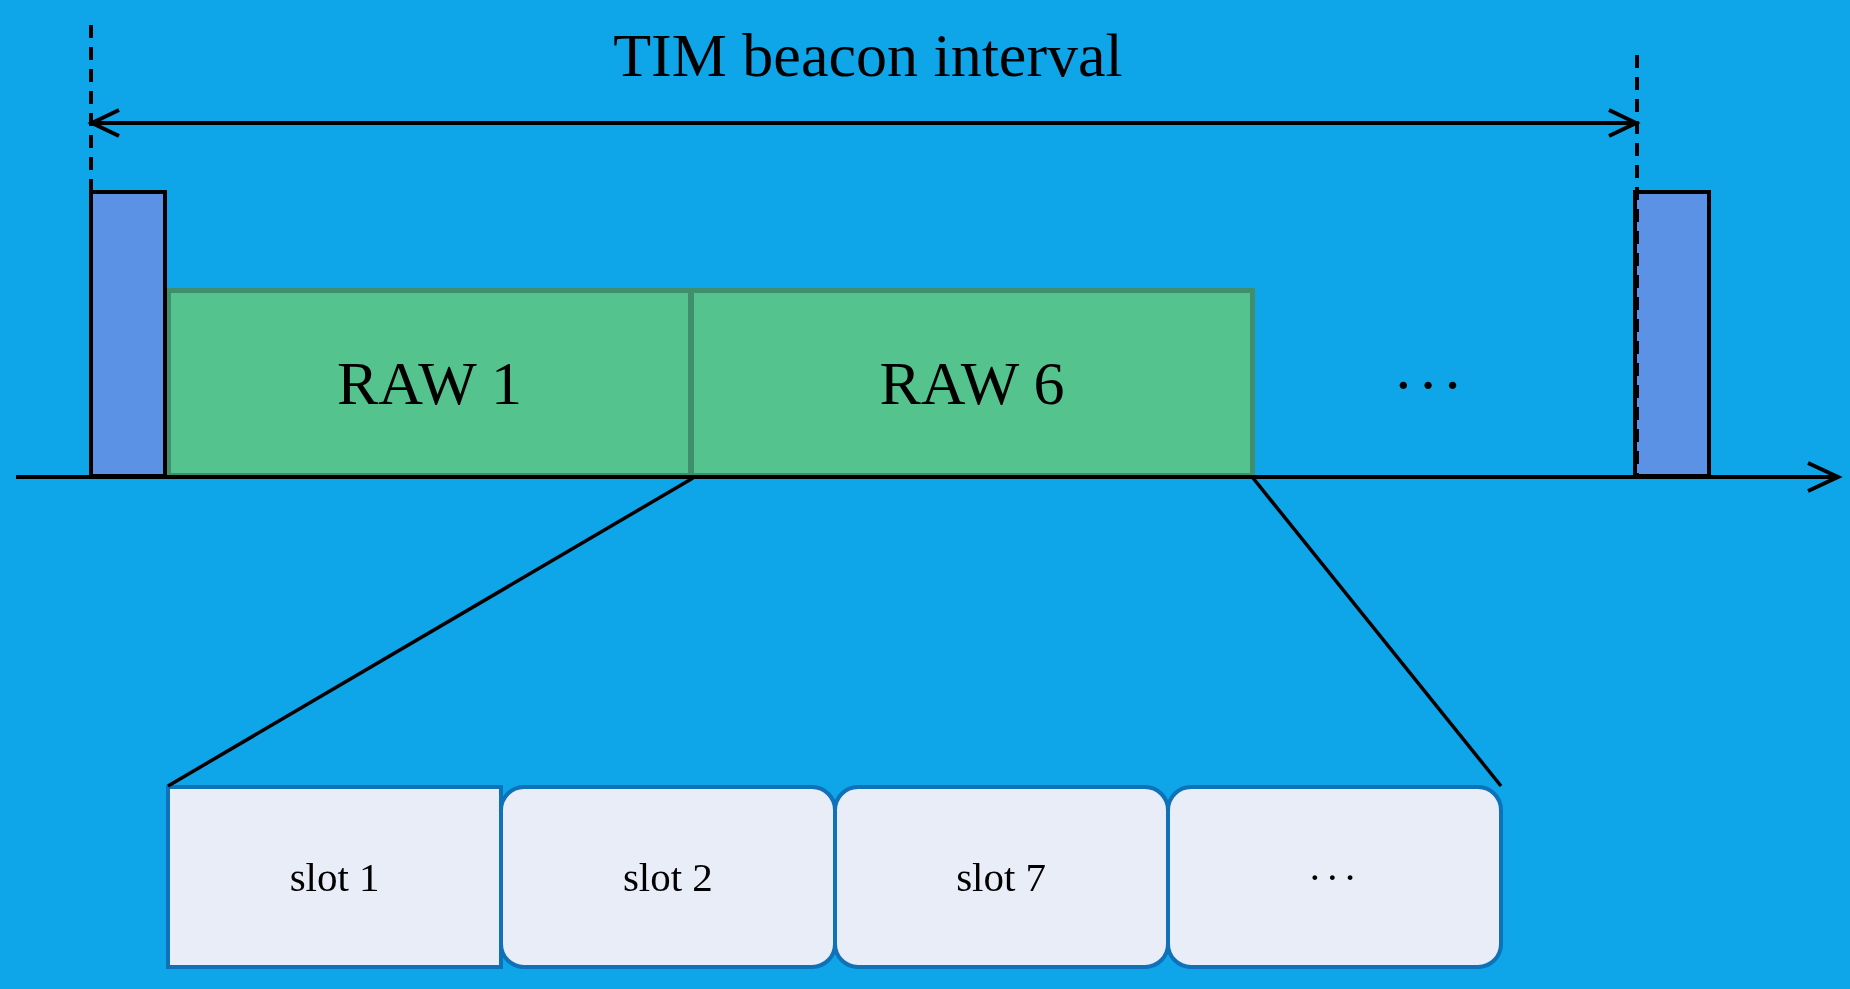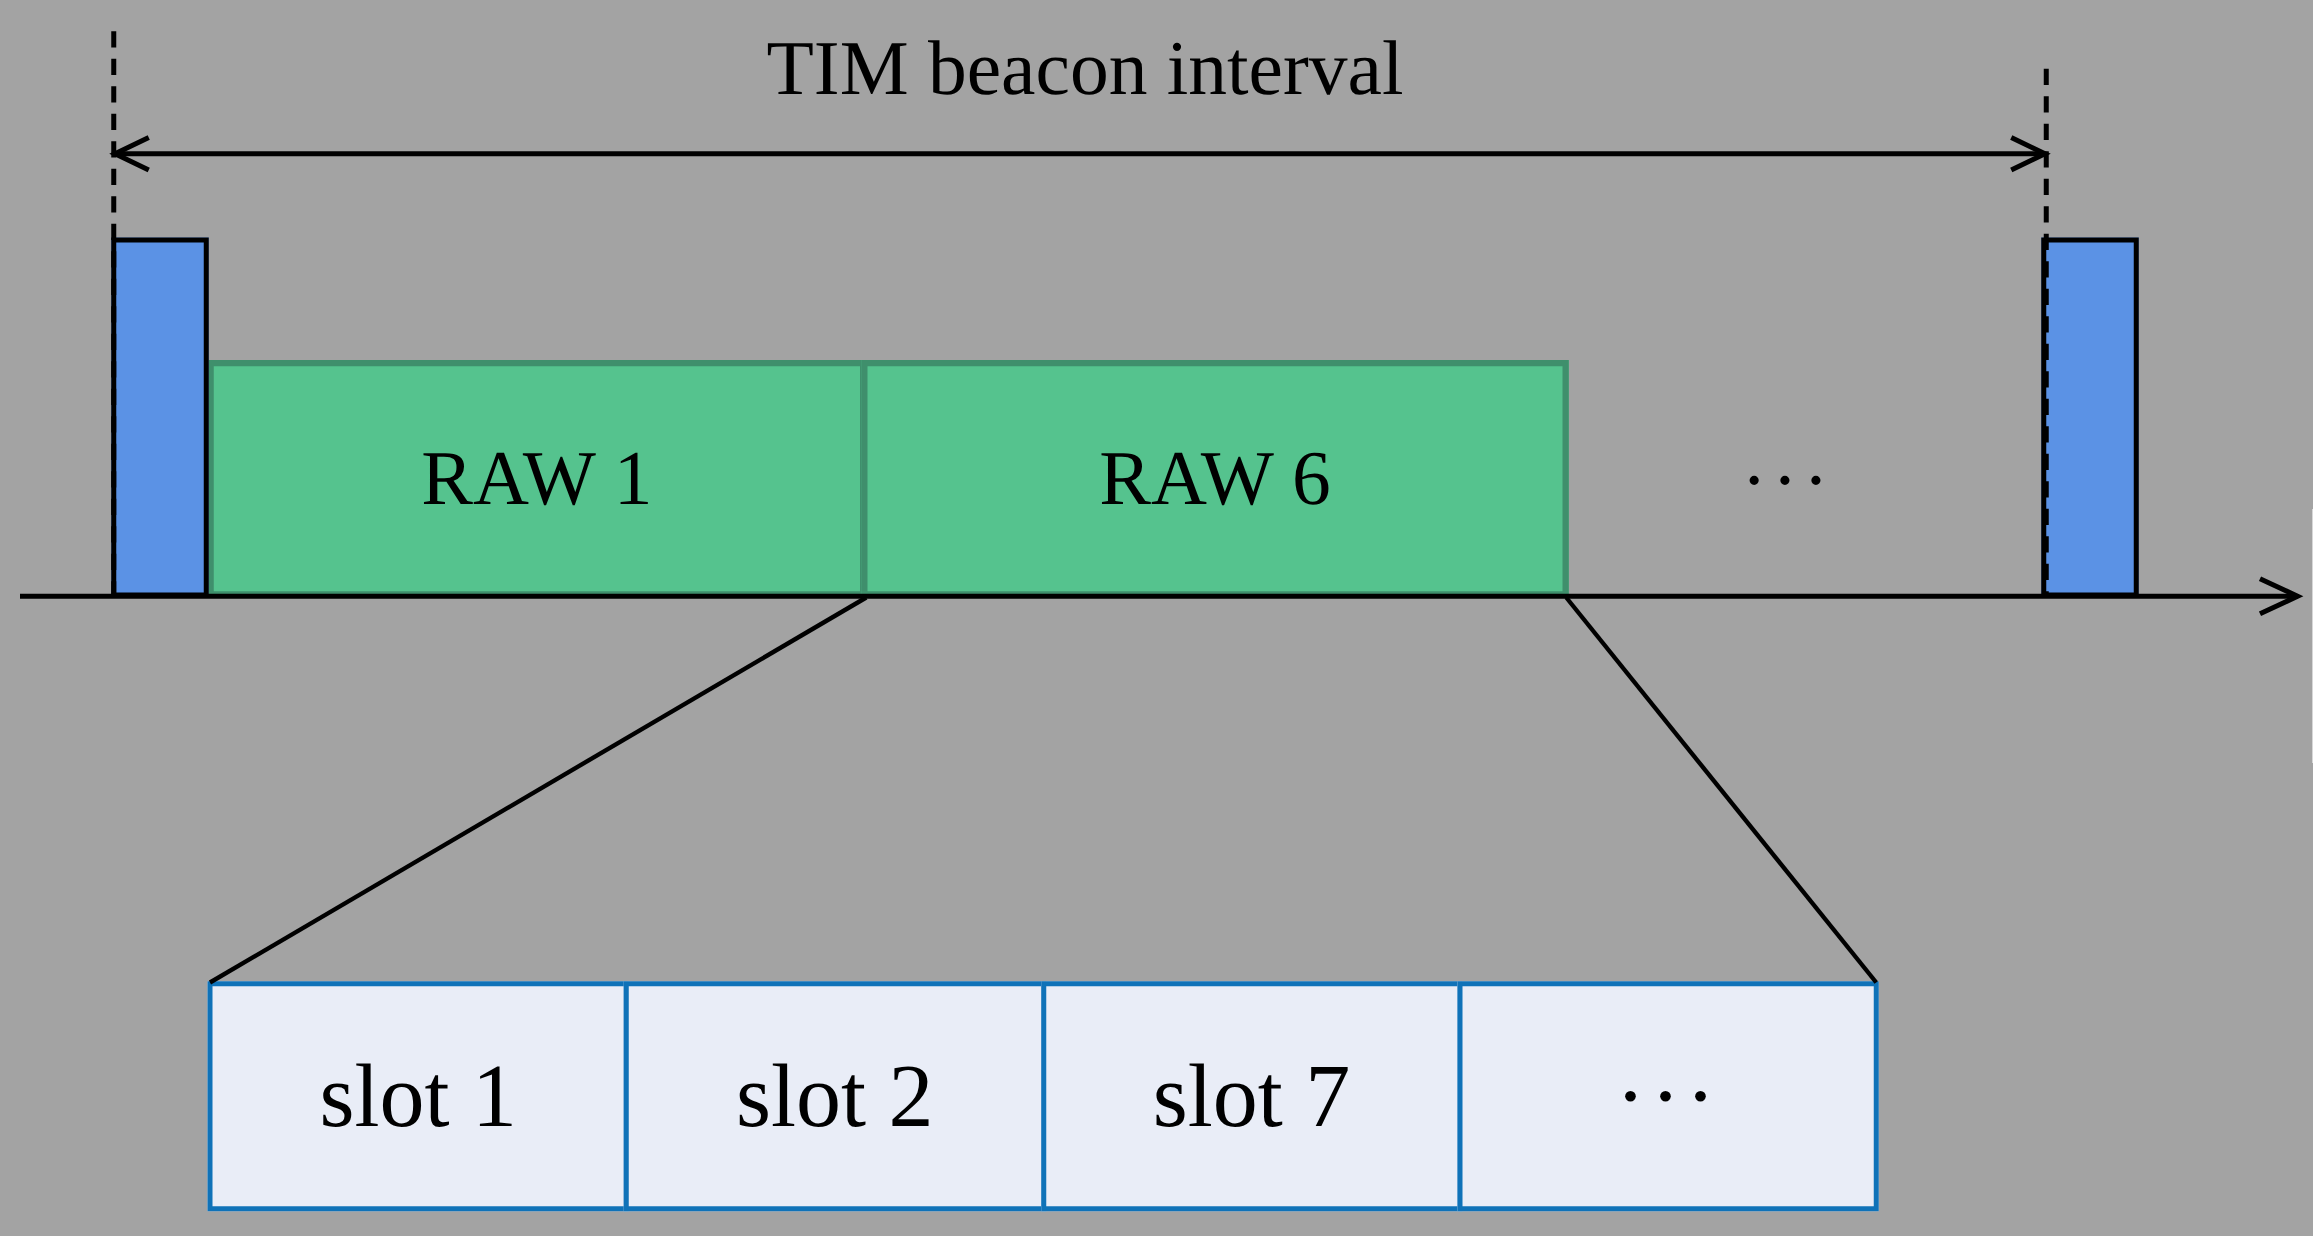--- a/index.html
+++ b/index.html
@@ -1,19 +1,19 @@
 <!DOCTYPE html>
 <html style="--beacon-fill: #5B92E5; --beacon-border: #000000; --raw-fill: #55C38E; --raw-border: #3F8F6C; --slot-fill: #E9EDF7; --slot-border: #0F72B8; --line-color: #000000; --text-color: #000000;"><head>
 <meta charset="utf-8">
 <style>
   html,body{margin:0;padding:0;background:#ffffff;}
   #canvas{
     position:relative;
     width:1850px;height:989px;
-    background:#a3a3a3;
+    background:#0ea5e9;
     font-family:"Liberation Serif","DejaVu Serif",serif;
     color:var(--text-color,#000);
     overflow:hidden;
   }
   #overlay{position:absolute;left:0;top:0;width:1850px;height:989px;pointer-events:none;z-index:5;}
   .title{
     position:absolute;left:558px;top:20px;width:620px;height:70px;
     line-height:70px;text-align:center;font-size:62px;white-space:nowrap;
   }
   .beacon{
@@ -42,23 +42,23 @@
   .slot-row{
     position:absolute;left:166px;top:785px;width:1337px;height:184px;
     display:flex;z-index:1;
   }
   .slot{
     flex:1 1 0;
     background:var(--slot-fill,#E9EDF7);
     border:4px solid var(--slot-border,#0F72B8);
     box-sizing:border-box;
     display:flex;align-items:center;justify-content:center;
-    font-size:72px;white-space:nowrap;
+    font-size:41px;white-space:nowrap;
   }
-  .slot + .slot{margin-left:-4px;}
+  .slot + .slot{margin-left:-4px;border-radius:25px;}
   .slot .dots{letter-spacing:4px;}
   .stroke{stroke:var(--line-color,#000);fill:none;}
 </style>
 </head>
 <body>
 
 <div id="canvas">
 
   <div class="title">TIM beacon interval</div>
 

